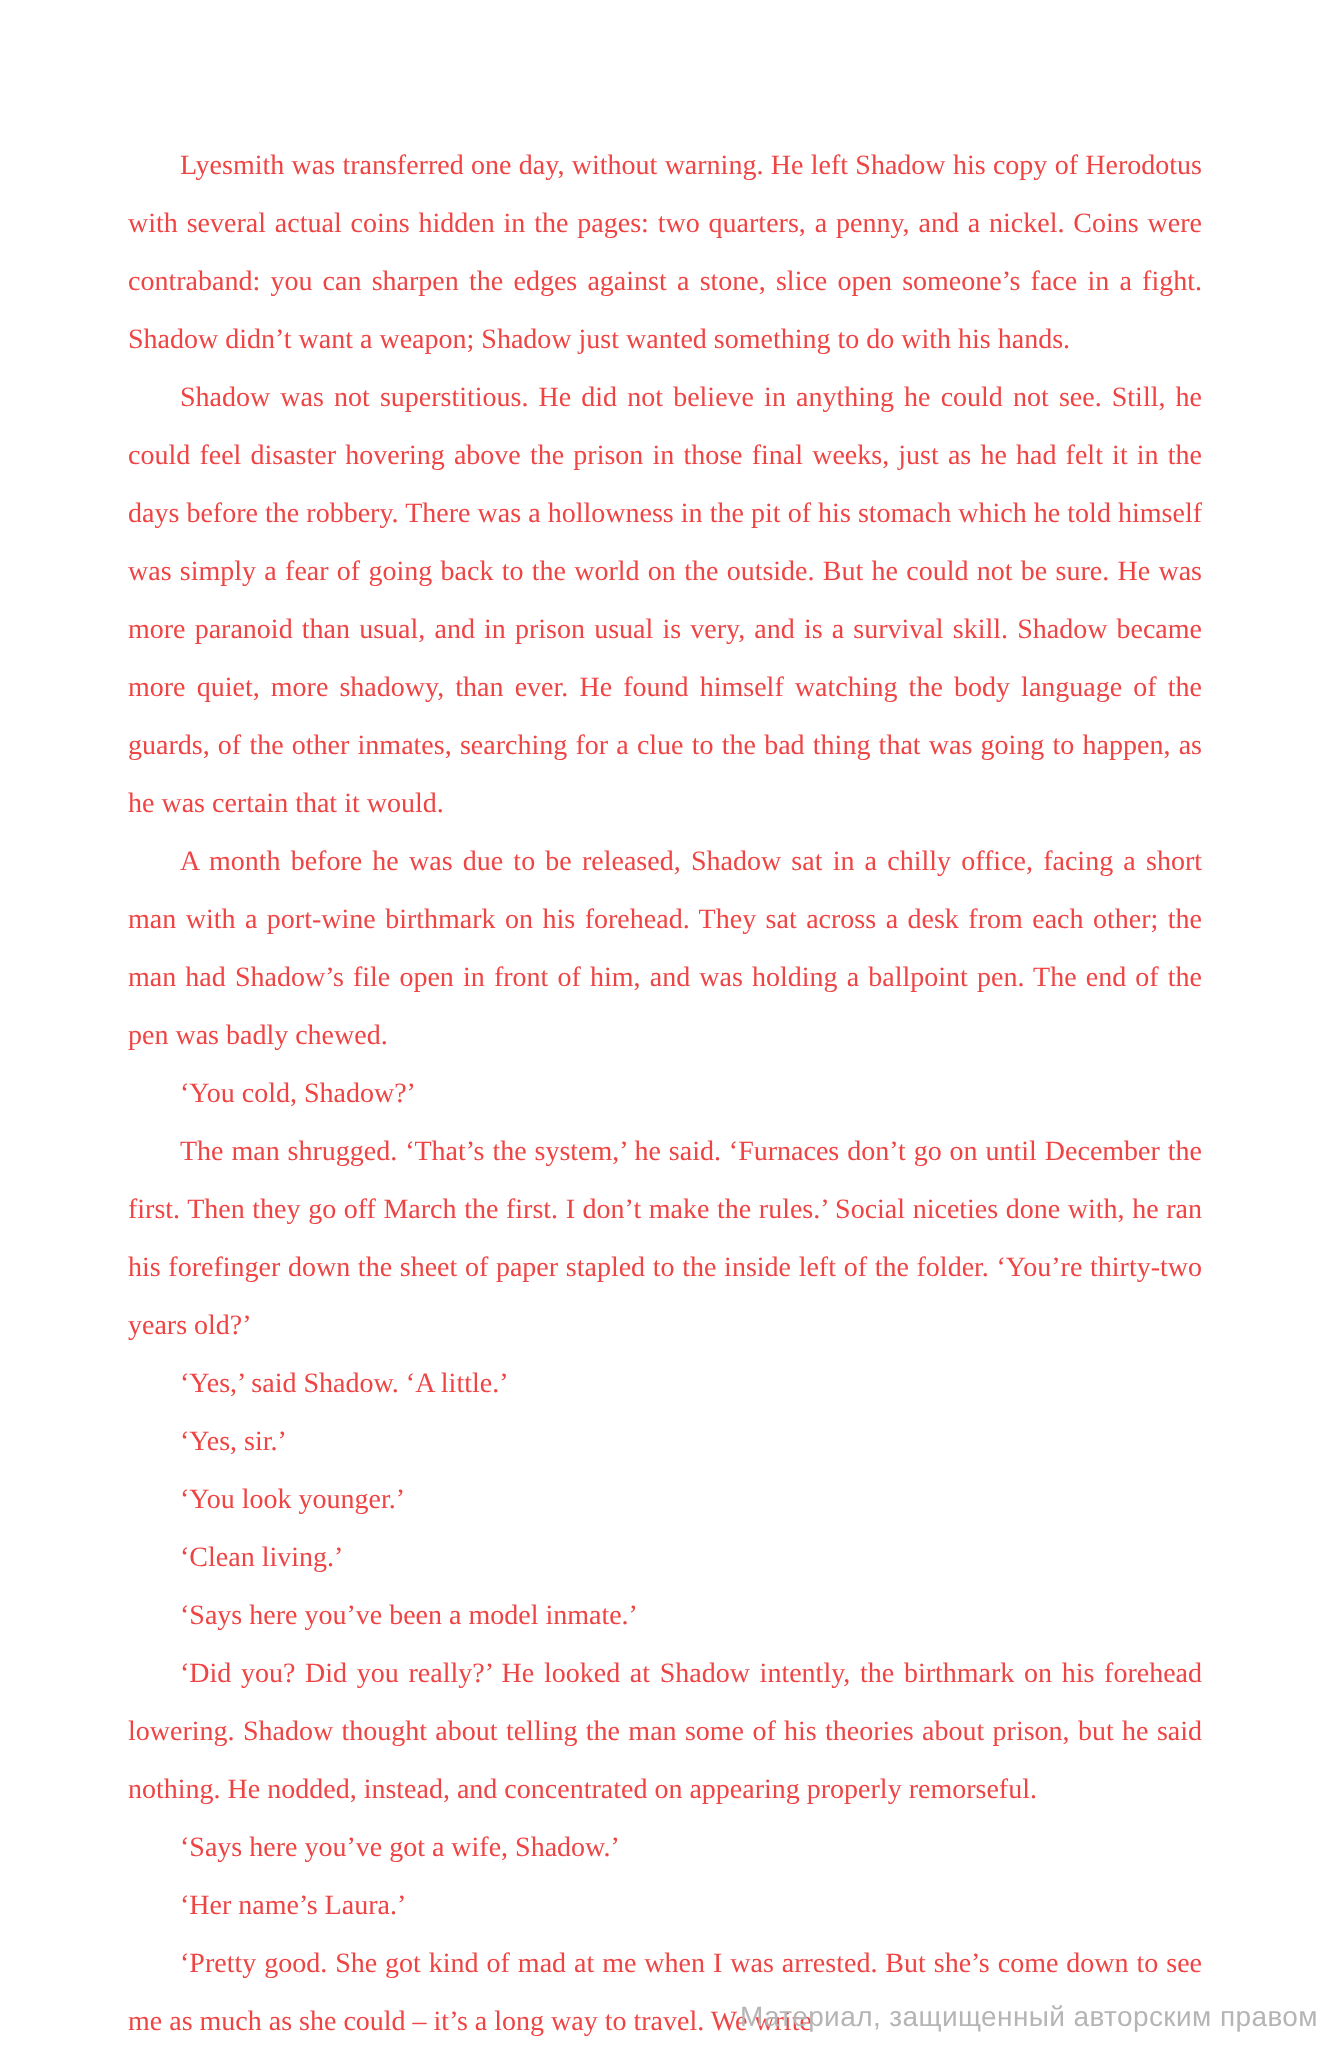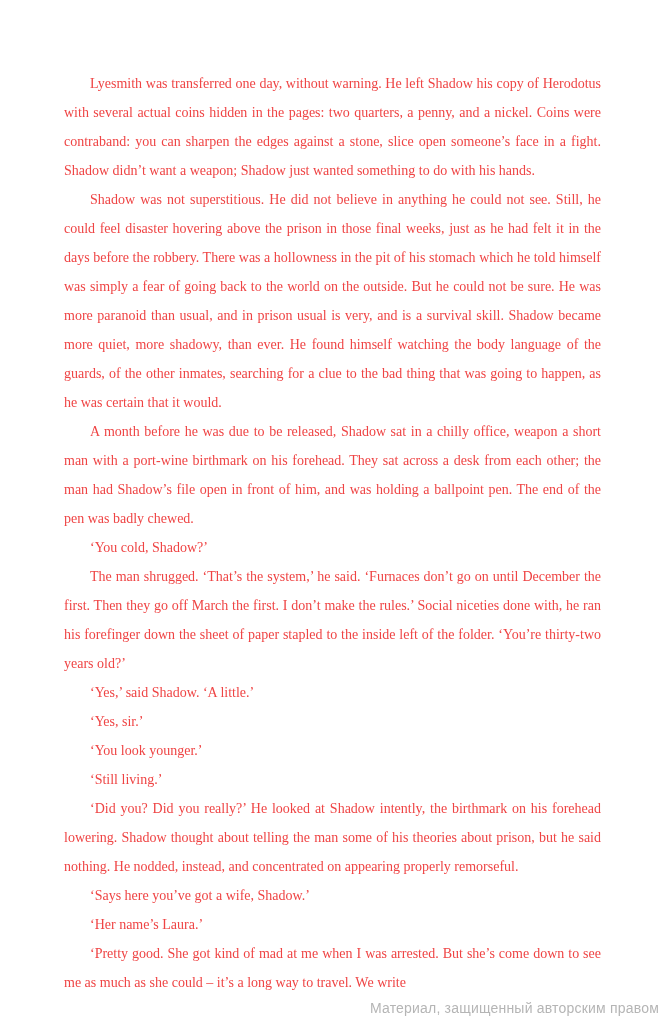--- a/index.html
+++ b/index.html
@@ -45,26 +45,27 @@
     white-space: nowrap;
   }
 </style>
 </head>
 <body>
 
 <div class="page">
   <div class="text-block">
     <p>Lyesmith was transferred one day, without warning. He left Shadow his copy of Herodotus with several actual coins hidden in the pages: two quarters, a penny, and a nickel. Coins were contraband: you can sharpen the edges against a stone, slice open someone’s face in a fight. Shadow didn’t want a weapon; Shadow just wanted something to do with his hands.</p>
     <p>Shadow was not superstitious. He did not believe in anything he could not see. Still, he could feel disaster hovering above the prison in those final weeks, just as he had felt it in the days before the robbery. There was a hollowness in the pit of his stomach which he told himself was simply a fear of going back to the world on the outside. But he could not be sure. He was more paranoid than usual, and in prison usual is very, and is a survival skill. Shadow became more quiet, more shadowy, than ever. He found himself watching the body language of the guards, of the other inmates, searching for a clue to the bad thing that was going to happen, as he was certain that it would.</p>
-    <p>A month before he was due to be released, Shadow sat in a chilly office, weapon a short man with a port-wine birthmark on his forehead. They sat across a desk from each other; the man had Shadow’s file open in front of him, and was holding a ballpoint pen. The end of the pen was badly chewed.</p>
+    <p>A month before he was due to be released, Shadow sat in a chilly office, facing a short man with a port-wine birthmark on his forehead. They sat across a desk from each other; the man had Shadow’s file open in front of him, and was holding a ballpoint pen. The end of the pen was badly chewed.</p>
     <p>‘You cold, Shadow?’</p>
     <p>The man shrugged. ‘That’s the system,’ he said. ‘Furnaces don’t go on until December the first. Then they go off March the first. I don’t make the rules.’ Social niceties done with, he ran his forefinger down the sheet of paper stapled to the inside left of the folder. ‘You’re thirty-two years old?’</p>
     <p>‘Yes,’ said Shadow. ‘A little.’</p>
     <p>‘Yes, sir.’</p>
     <p>‘You look younger.’</p>
-    <p>‘Still living.’</p>
+    <p>‘Clean living.’</p>
+    <p>‘Says here you’ve been a model inmate.’</p>
     <p>‘Did you? Did you really?’ He looked at Shadow intently, the birthmark on his forehead lowering. Shadow thought about telling the man some of his theories about prison, but he said nothing. He nodded, instead, and concentrated on appearing properly remorseful.</p>
     <p>‘Says here you’ve got a wife, Shadow.’</p>
     <p>‘Her name’s Laura.’</p>
     <p>‘Pretty good. She got kind of mad at me when I was arrested. But she’s come down to see me as much as she could – it’s a long way to travel. We write</p>
   </div>
   <div class="watermark">Материал, защищенный авторским правом</div>
 </div>
 
 </body></html>

